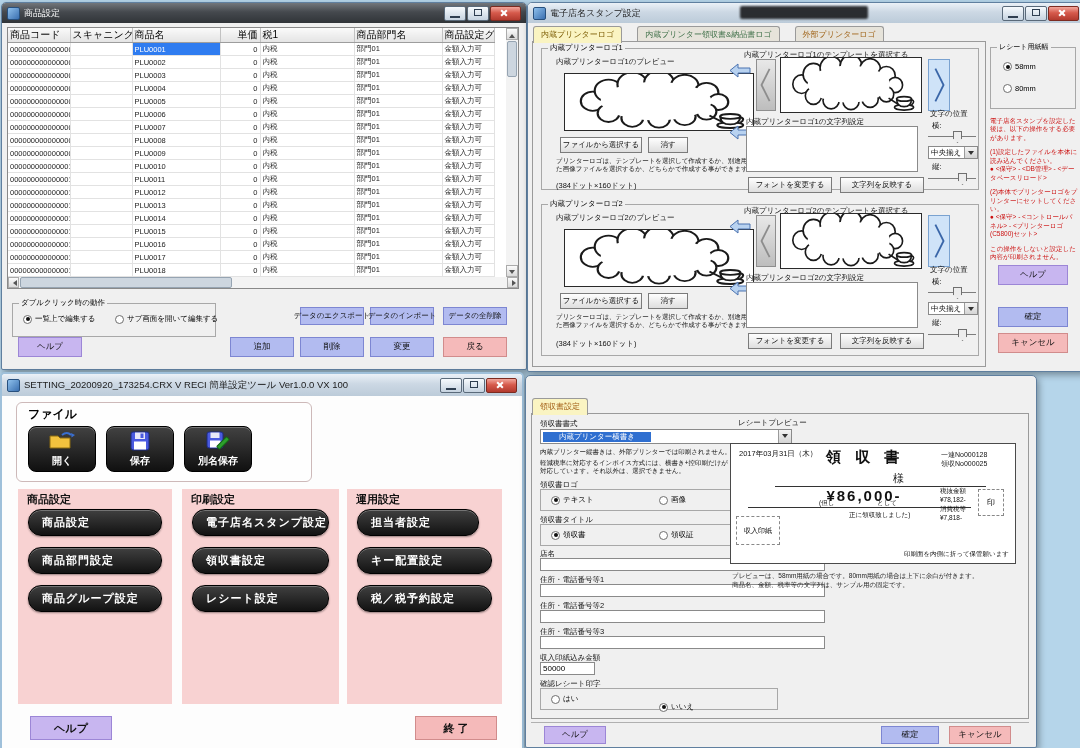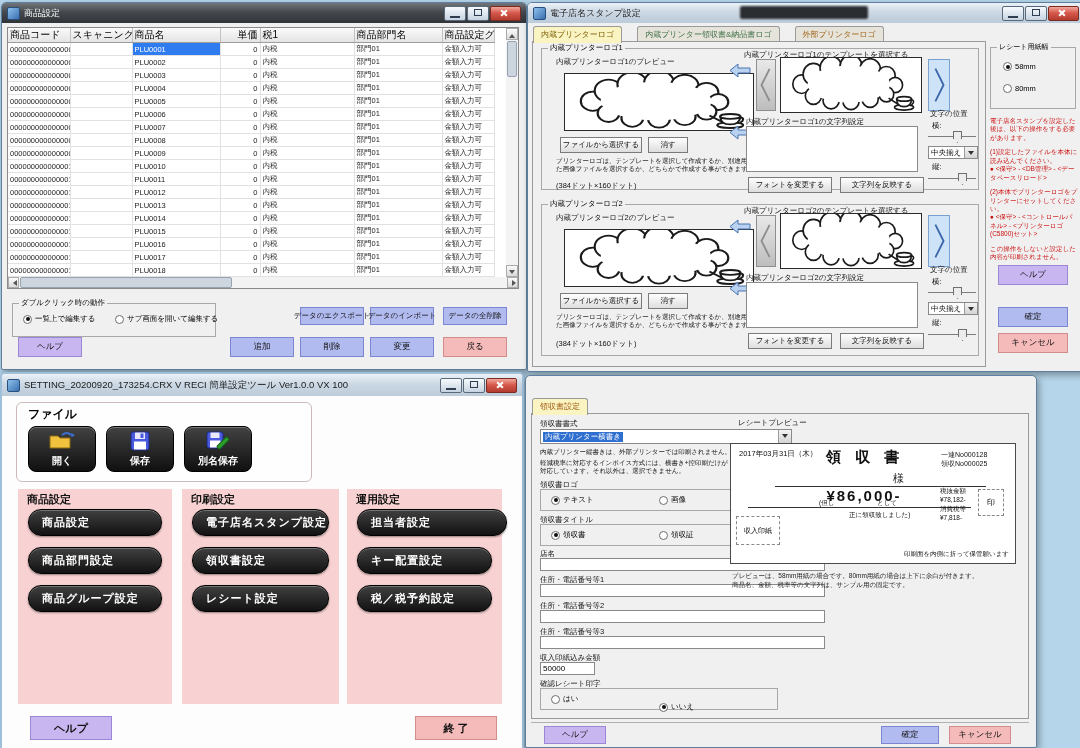--- a/index.html
+++ b/index.html
@@ -31,21 +31,21 @@
   .radio-row{position:absolute;display:flex;align-items:center;gap:3px;font-size:7.5px;white-space:nowrap;}
   .rd{width:9px;height:9px;border:1px solid #6f6f6f;border-radius:50%;background:#fff;position:relative;flex:none;box-sizing:border-box;}
   .rd.on::after{content:'';position:absolute;left:1.5px;top:1.5px;width:4px;height:4px;border-radius:50%;background:#111;}
   .inp{position:absolute;background:#fff;border:1px solid #8a8a8a;font-size:8px;padding:0 2px;box-sizing:border-box;font-family:inherit;}
   .ta{position:absolute;background:#fff;border:1px solid #8a8a8a;resize:none;box-sizing:border-box;}
   .sl{position:absolute;height:12px;}
   .sl::before{content:'';position:absolute;left:0;right:0;top:7px;height:1px;background:#7d7d7d;}
   .sl .th{position:absolute;top:2px;width:7px;height:10px;background:#ececec;border:1px solid #6f6f6f;clip-path:polygon(0 0,100% 0,100% 60%,50% 100%,0 60%);}
   .select{position:absolute;background:#fff;border:1px solid #8a8a8a;font-size:7.5px;display:flex;align-items:center;padding-left:2px;box-sizing:border-box;overflow:hidden;}
   .select .sval{white-space:nowrap;}
-  .select .sval.hl{background:#2f6fd0;color:#fff;padding:0 2px;}
+  .select .sval.hl{background:#2f6fd0;color:#fff;padding:0 16px;}
   .da{margin-left:auto;width:12px;align-self:stretch;background:linear-gradient(#f4f4f4,#d4d4d4);border-left:1px solid #9a9a9a;position:relative;flex:none;}
   .da::after{content:'';position:absolute;left:3px;top:4px;border:3px solid transparent;border-top:4px solid #333;}
   .grid{position:absolute;background:#fff;border:1px solid #898989;overflow:hidden;box-sizing:border-box;}
   table{border-collapse:collapse;table-layout:fixed;}
   th{background:linear-gradient(#fafafa,#e4e4e4);border-right:1px solid #c2c2c2;border-bottom:1px solid #9d9d9d;font-size:10px;font-weight:normal;text-align:left;padding:0 2px;height:13px;overflow:hidden;white-space:nowrap;}
   td{border-right:1px solid #e2e2e2;border-bottom:1px solid #e2e2e2;font-size:7.5px;padding:0 2px;height:12px;white-space:nowrap;overflow:hidden;color:#222;}
   .r{text-align:right;}
   td.sel{background:#2f7cf0;color:#fff;}
   .sb{position:absolute;background:#f3f3f3;}
   .sar{position:absolute;background:linear-gradient(#fbfbfb,#dadada);border:1px solid #ababab;box-sizing:border-box;}
@@ -551,21 +551,21 @@
         <div class="mbtn" style="left:10px;top:96px;width:134px;height:27px;">商品グループ設定</div>
       </div>
       <div class="panel" style="left:180px;top:93px;width:157px;height:215px;">
         <span class="ptitle">印刷設定</span>
         <div class="mbtn" style="left:10px;top:20px;width:137px;height:27px;">電子店名スタンプ設定</div>
         <div class="mbtn" style="left:10px;top:58px;width:137px;height:27px;">領収書設定</div>
         <div class="mbtn" style="left:10px;top:96px;width:137px;height:27px;">レシート設定</div>
       </div>
       <div class="panel" style="left:345px;top:93px;width:155px;height:215px;">
         <span class="ptitle">運用設定</span>
-        <div class="mbtn" style="left:10px;top:20px;width:150px;height:27px;">担当者設定</div>
+        <div class="mbtn" style="left:10px;top:20px;width:122px;height:27px;">担当者設定</div>
         <div class="mbtn" style="left:10px;top:58px;width:135px;height:27px;">キー配置設定</div>
         <div class="mbtn" style="left:10px;top:96px;width:135px;height:27px;">税／税予約設定</div>
       </div>
 
       <div class="btn help" style="left:28px;top:320px;width:82px;height:24px;font-size:11px;font-weight:bold;">ヘルプ</div>
       <div class="btn pink" style="left:413px;top:320px;width:82px;height:24px;font-size:11px;font-weight:bold;">終 了</div>
     </div>
   </div>
 
   <div class="win" style="left:525px;top:375px;width:510px;height:371px;z-index:2;">

